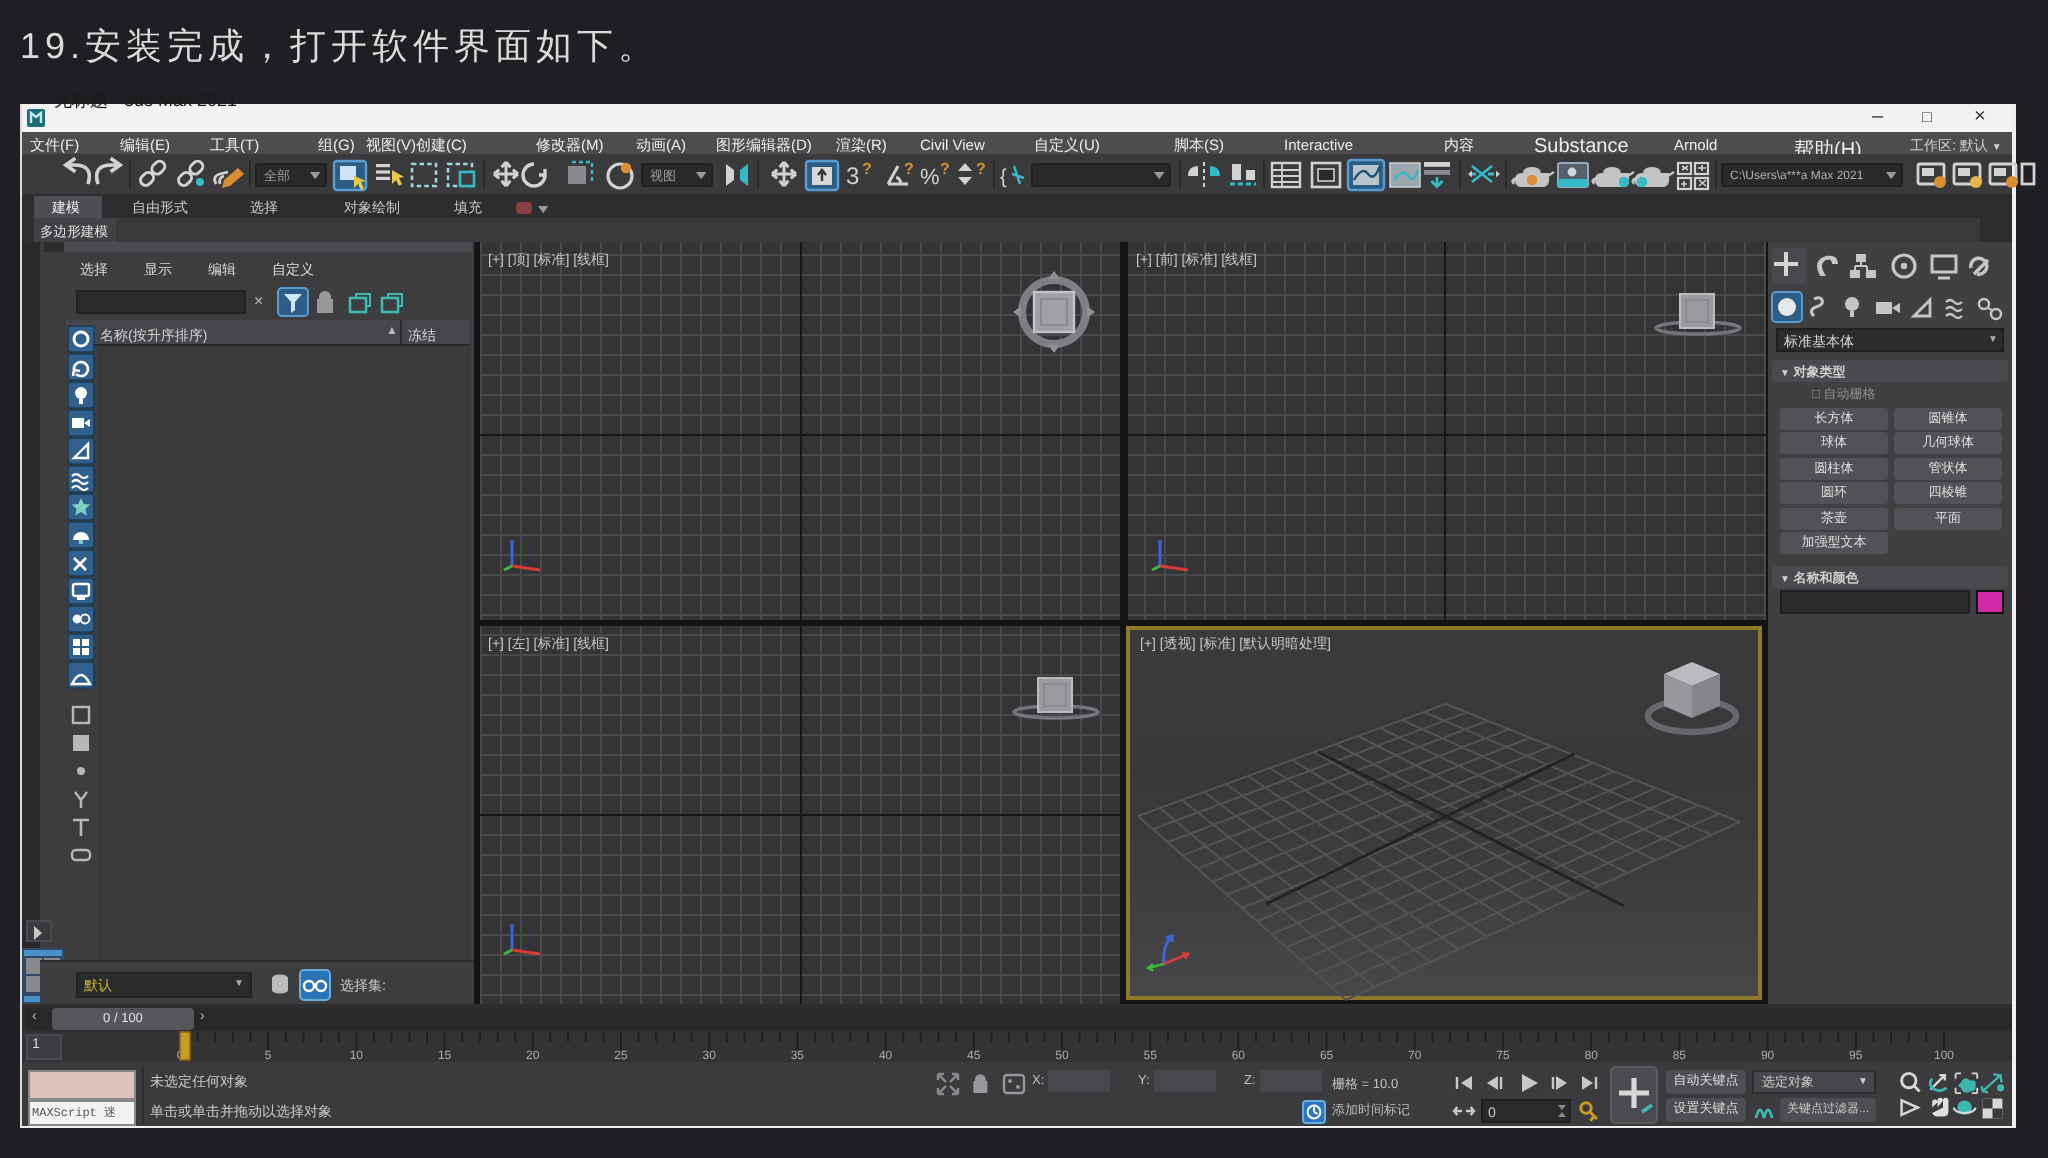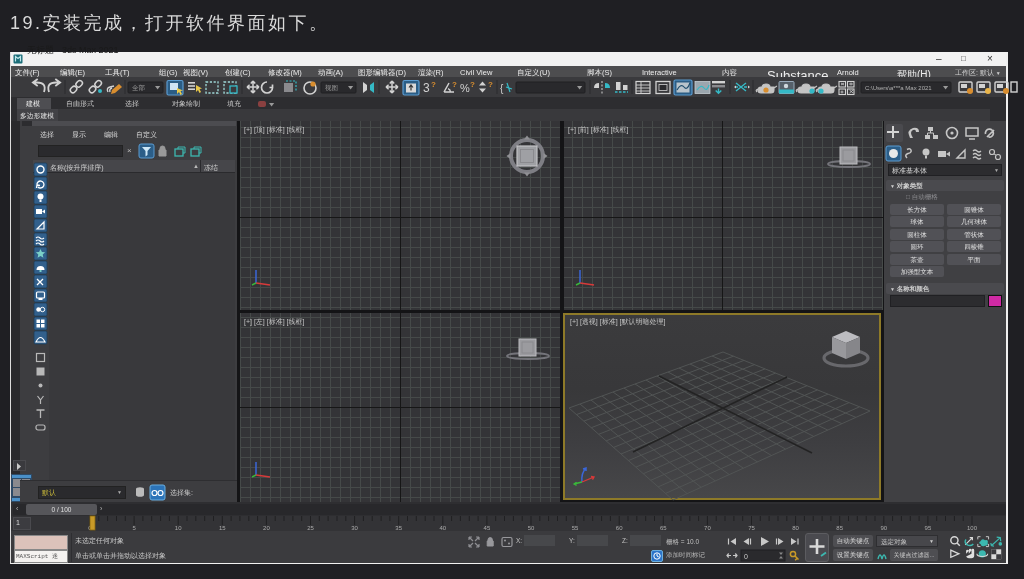--- a/index.html
+++ b/index.html
@@ -17,31 +17,31 @@
 <div class="tx" style="left:27px;top:44px;font-size:9px;color:#1a1a1a">无标题 - 3ds Max 2021</div>
 <div class="tx" style="left:936px;top:53px;font-size:10px;color:#333">–</div>
 <div class="tx" style="left:961px;top:54px;font-size:8px;color:#333">□</div>
 <div class="tx" style="left:987px;top:53px;font-size:10px;color:#333">×</div>
 <div class="a" style="left:11px;top:66px;width:995px;height:11px;background:#4d4d4f"></div>
 <div class="tx" style="left:15px;top:68px;font-size:7.5px;color:#ededed">文件(F)</div>
 <div class="tx" style="left:60px;top:68px;font-size:7.5px;color:#ededed">编辑(E)</div>
 <div class="tx" style="left:105px;top:68px;font-size:7.5px;color:#ededed">工具(T)</div>
 <div class="tx" style="left:159px;top:68px;font-size:7.5px;color:#ededed">组(G)</div>
 <div class="tx" style="left:183px;top:68px;font-size:7.5px;color:#ededed">视图(V)</div>
-<div class="tx" style="left:225px;top:68px;font-size:7.5px;color:#ededed">创建(C)</div>
+<div class="tx" style="left:208px;top:68px;font-size:7.5px;color:#ededed">创建(C)</div>
 <div class="tx" style="left:268px;top:68px;font-size:7.5px;color:#ededed">修改器(M)</div>
 <div class="tx" style="left:318px;top:68px;font-size:7.5px;color:#ededed">动画(A)</div>
 <div class="tx" style="left:358px;top:68px;font-size:7.5px;color:#ededed">图形编辑器(D)</div>
 <div class="tx" style="left:418px;top:68px;font-size:7.5px;color:#ededed">渲染(R)</div>
 <div class="tx" style="left:460px;top:68px;font-size:7.5px;color:#ededed">Civil View</div>
 <div class="tx" style="left:517px;top:68px;font-size:7.5px;color:#ededed">自定义(U)</div>
 <div class="tx" style="left:587px;top:68px;font-size:7.5px;color:#ededed">脚本(S)</div>
 <div class="tx" style="left:642px;top:68px;font-size:7.5px;color:#ededed">Interactive</div>
 <div class="tx" style="left:722px;top:68px;font-size:7.5px;color:#ededed">内容</div>
-<div class="tx" style="left:767px;top:68px;font-size:13px;color:#ededed">Substance</div>
+<div class="tx" style="left:767px;top:68px;font-size:10px;color:#ededed">Substance</div>
 <div class="tx" style="left:837px;top:68px;font-size:7.5px;color:#ededed">Arnold</div>
 <div class="tx" style="left:897px;top:68px;font-size:10px;color:#ededed">帮助(H)</div>
 <div class="tx" style="left:955px;top:68px;font-size:7px;color:#cfcfcf">工作区: 默认 <span style="font-size:5px">▼</span></div>
 <div class="a" style="left:11px;top:77px;width:995px;height:20px;background:#3a3a3d"></div>
 <svg style="left:11px;top:77px" width="995" height="20" viewBox="0 0 995 20">
     <path d="M33 15 q3 -9.5 -7 -9.5 l-2.5 0 m3.2 -3.4 l-4.8 3.4 4.8 3.4" stroke="#d2d2d2" stroke-width="1.8" fill="none"></path>
     <path d="M38 15 q-3 -9.5 7 -9.5 l2.5 0 m-3.2 -3.4 l4.8 3.4 -4.8 3.4" stroke="#d2d2d2" stroke-width="1.8" fill="none"></path>
     <line x1="54" y1="3" x2="54" y2="17" stroke="#2b2b2e" stroke-width="1"></line>
     <g transform="translate(65,10) rotate(-45)">
       <rect x="-7" y="-2.6" width="7" height="5.2" rx="2.6" fill="none" stroke="#d2d2d2" stroke-width="1.5"></rect>

